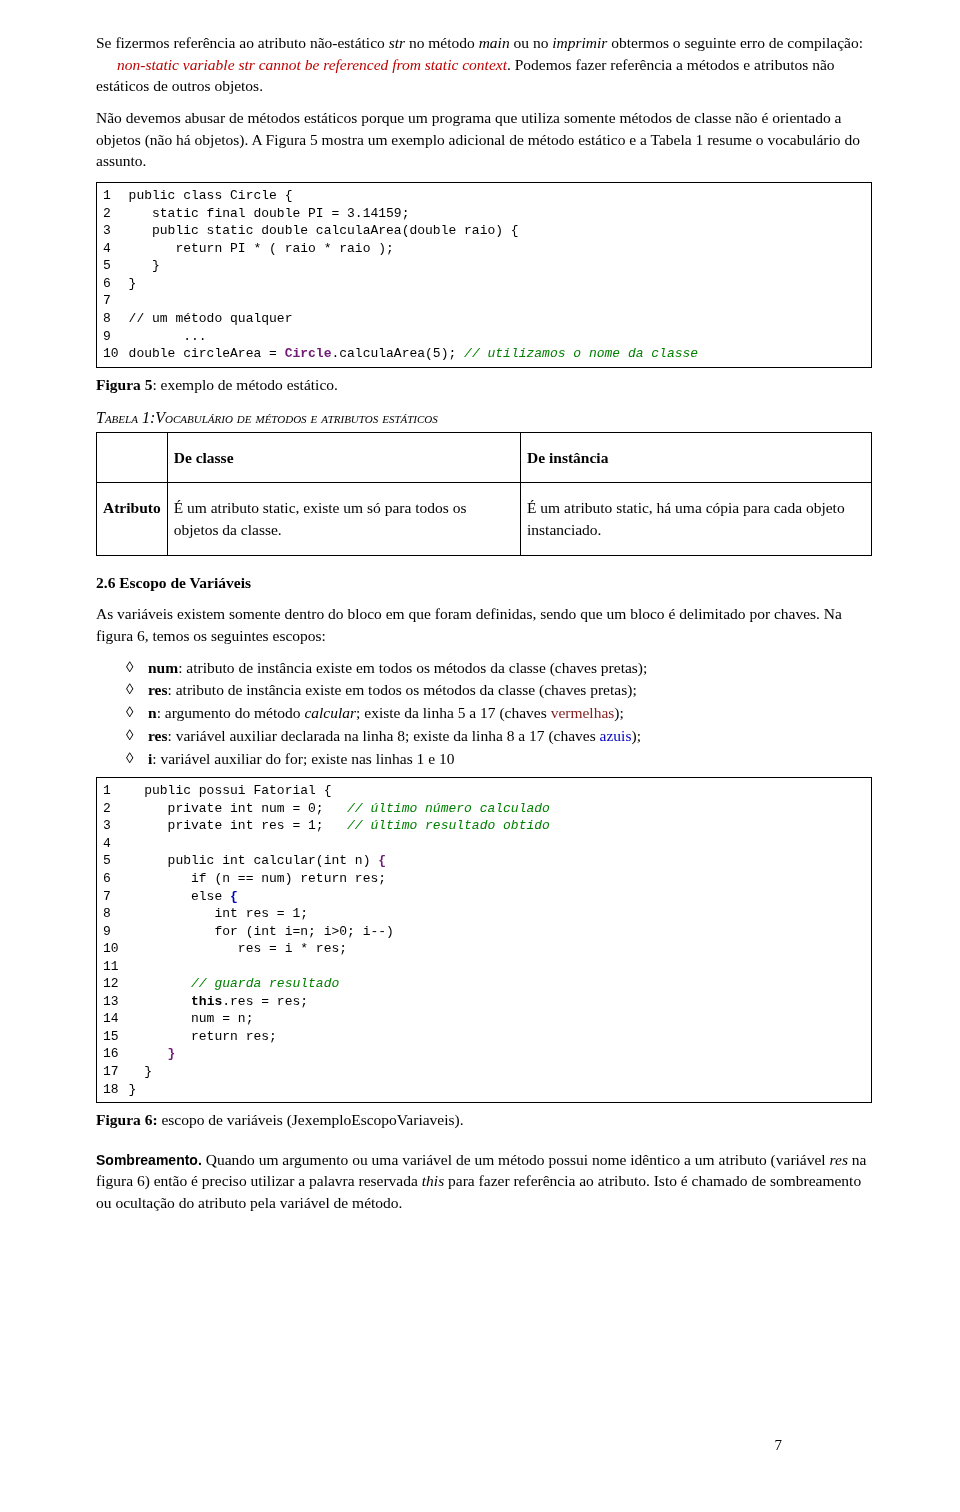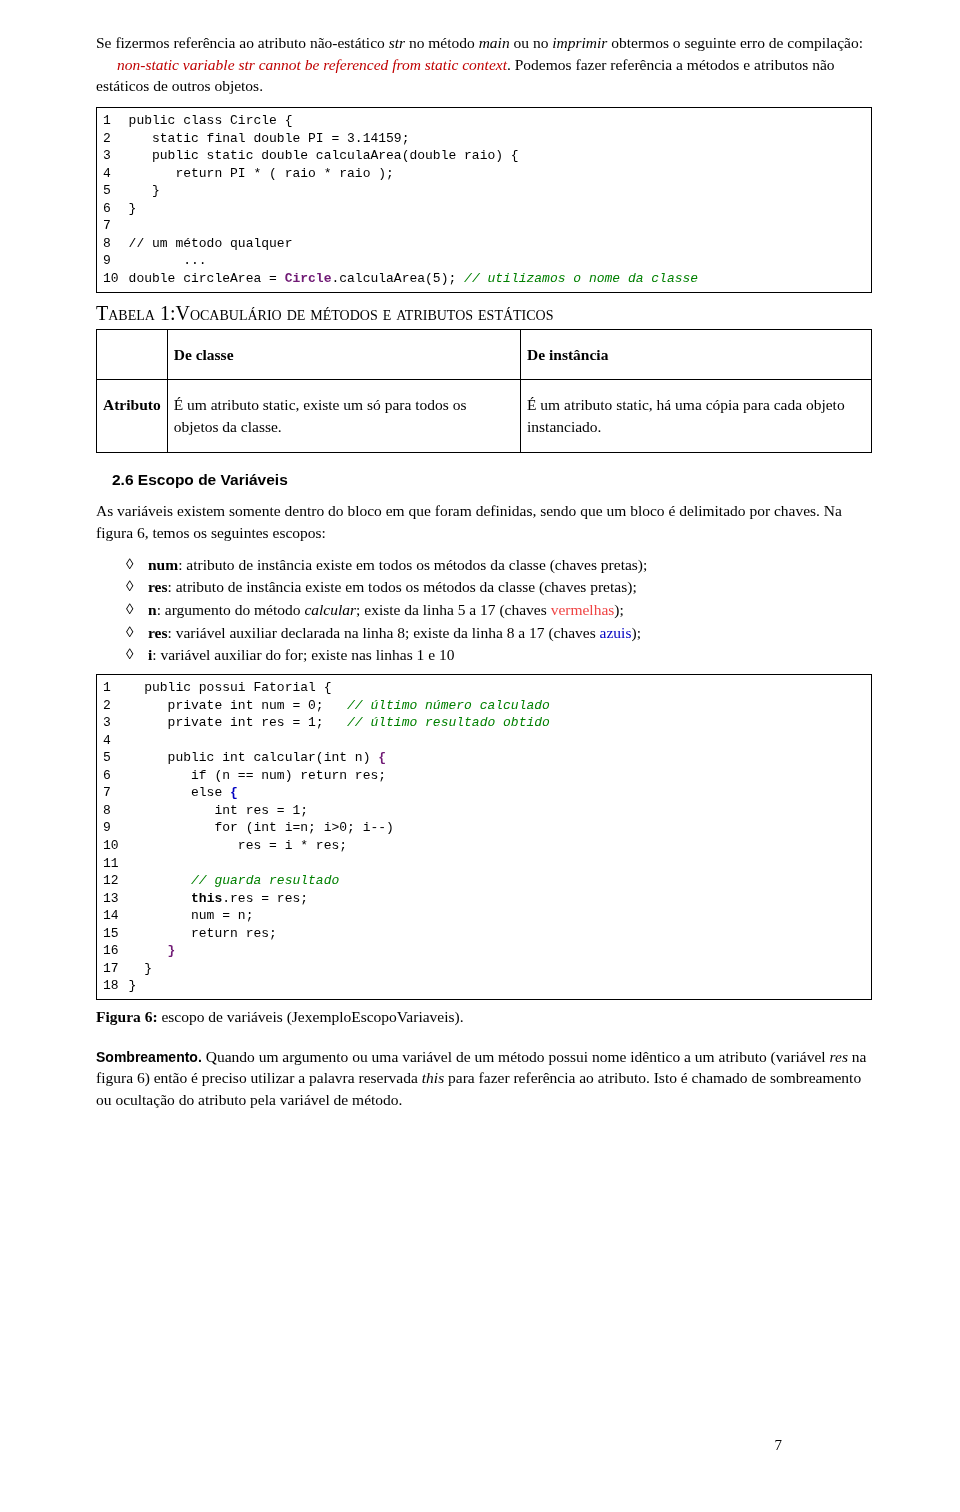--- a/index.html
+++ b/index.html
@@ -31,46 +31,46 @@
     display: flex;
   }
   .codebox .lnums {
     text-align: left;
     padding-right: 10px;
     color: #000;
   }
   .codebox .code {
     flex: 1;
   }
-  .red { color: #ef4444; }
+  .red { color: #7f1d1d; }
   .redb { color: #701a75; font-weight: bold; }
   .blue { color: #0000c0; }
   .greeni { color: #008000; font-style: italic; }
   .figcap { margin: 3px 0 12px 0; }
-  .smallcaps { font-variant: small-caps; font-family: "Times New Roman", serif; font-size: 20px; }
+  .smallcaps { font-variant: small-caps; font-family: "Times New Roman", serif; font-size: 16px; font-style: italic; }
   table.vocab {
     border-collapse: collapse;
     width: 100%;
     margin: 2px 0 16px 0;
     font-family: "Palatino Linotype", Palatino, Georgia, serif;
     font-size: 15.5px;
   }
   table.vocab td, table.vocab th {
     border: 1px solid #000;
     padding: 14px 6px;
     vertical-align: top;
     text-align: left;
     font-weight: normal;
   }
   table.vocab th { font-weight: bold; }
   h2.sec {
-    font-family: Liberation Sans, sans-serif;
+    font-family: Liberation Serif, serif;
     font-size: 15.5px;
     font-weight: bold;
-    margin: 14px 0 10px 16px;
+    margin: 14px 0 10px 0;
   }
   .sansb { font-family: Verdana, Arial, sans-serif; font-weight: bold; font-size: 14px; }
   ul.diamond {
     list-style: none;
     padding: 0 0 0 30px;
     margin: 4px 0 8px 0;
   }
   ul.diamond li {
     position: relative;
     padding-left: 22px;
@@ -93,20 +93,21 @@
   .page { position: relative; min-height: 1448px; }
 </style>
 </head>
 <body>
 <div class="page">
 
 <p class="para">
   <span>Se fizermos referência ao atributo não-estático </span><span class="ital">str</span><span> no método </span><span class="ital">main</span><span> ou no </span><span class="ital">imprimir</span><span> obtermos o seguinte erro de compilação: </span><span class="err">non-static variable str cannot be referenced from static context</span><span>. Podemos fazer referência a métodos e atributos não estáticos de outros objetos.</span>
 </p>
 
+<p class="para">Não devemos abusar de métodos estáticos porque um programa que utiliza somente métodos de classe não é orientado a objetos (não há objetos). A Figura 5 mostra um exemplo adicional de método estático e a Tabela 1 resume o vocabulário do assunto.</p>
 
 <div class="codebox">
 <div class="lnums">1
 2
 3
 4
 5
 6
 7
 8
@@ -117,20 +118,21 @@
 <span>   public static double calculaArea(double raio) {</span>
 <span>      return PI * ( raio * raio );</span>
 <span>   }</span>
 <span>}</span>
 <span></span>
 <span>// um método qualquer</span>
 <span>       ...</span>
 <span>double circleArea = </span><span class="redb">Circle</span><span>.calculaArea(5); </span><span class="greeni">// utilizamos o nome da classe</span></div>
 </div>
 
+<p class="figcap"><span class="bold">Figura 5</span><span>: exemplo de método estático.</span></p>
 
 <p class="smallcaps" style="margin:2px 0 2px 0;">Tabela 1:Vocabulário de métodos e atributos estáticos</p>
 
 <table class="vocab">
   <tbody>
         <tr>
     <td></td>
     <th>De classe</th>
     <th>De instância</th>
   </tr>

